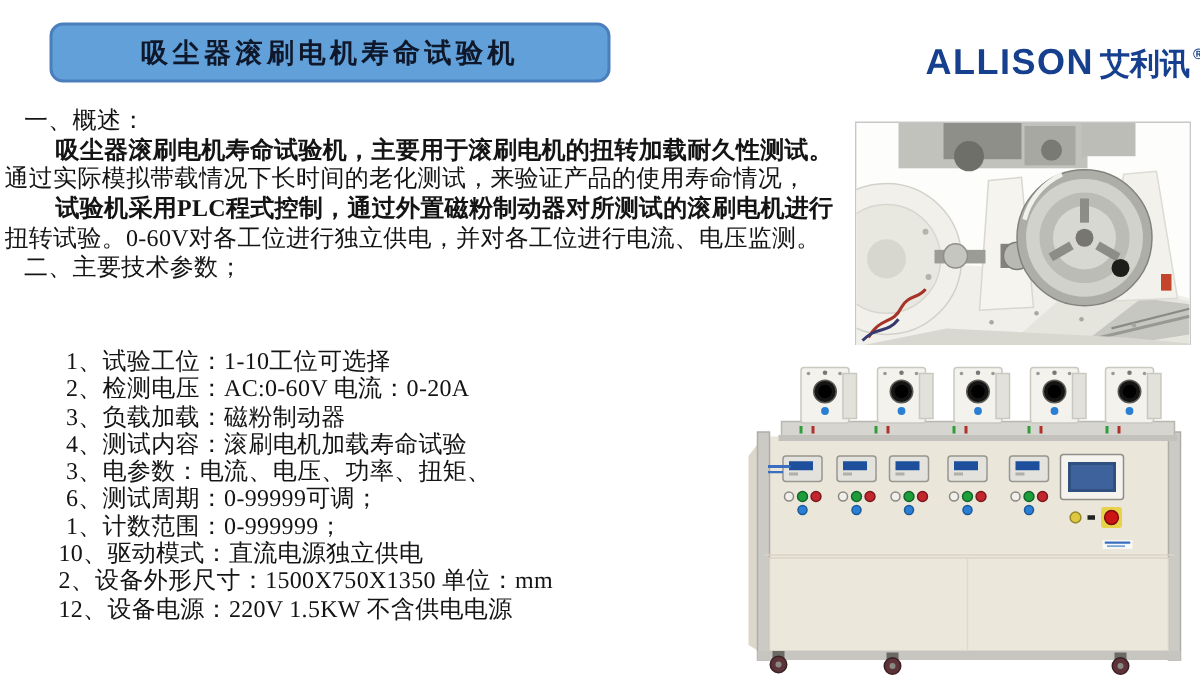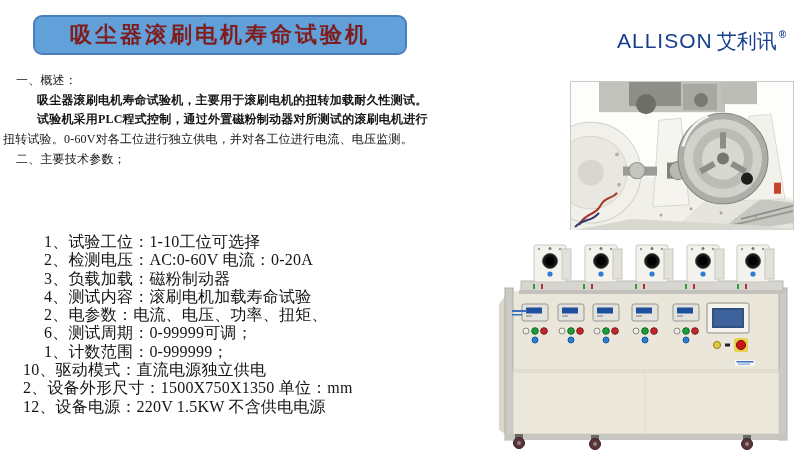--- a/index.html
+++ b/index.html
@@ -7,44 +7,44 @@
     position:relative; width:800px; height:450px; background:#ffffff;
     overflow:hidden; font-family:"Liberation Serif","DejaVu Serif",serif;
     color:#141414;
   }
   .banner {
     position:absolute; left:33px; top:15px; width:374px; height:40px;
     background:#61a0d8; border:2px solid #4a7ebc; border-radius:9px;
     box-sizing:border-box; display:flex; align-items:center; justify-content:center;
   }
   .banner-text {
-    font-size:22px; font-weight:bold; letter-spacing:3px; color:#7f1d1d;
+    font-size:18px; font-weight:bold; letter-spacing:3px; color:#0f172a;
     white-space:nowrap;
   }
   .logo {
     position:absolute; left:617px; top:28px; white-space:nowrap;
     color:#16408e; font-family:"Liberation Sans","DejaVu Sans",sans-serif;
   }
-  .logo-latin { font-size:21px; font-weight:normal; letter-spacing:1px; }
-  .logo-cjk   { font-size:20px; font-weight:normal; margin-left:4px; }
+  .logo-latin { font-size:24px; font-weight:bold; letter-spacing:1px; }
+  .logo-cjk   { font-size:20px; font-weight:bold; margin-left:4px; }
   .logo-reg   { font-size:10px; font-weight:bold; vertical-align:10px; margin-left:2px; }
   #overview-lines { position:absolute; left:0; top:71px; width:566px; }
   .tline {
-    height:19.7px; line-height:19.7px; font-size:12px; letter-spacing:0.2px;
+    height:19.7px; line-height:19.7px; font-size:16px; letter-spacing:0.2px;
     white-space:nowrap;
   }
   .tline.head  { padding-left:16px; }
   .tline.first { padding-left:37px;font-weight:bold; }
   .tline.wrap  { padding-left:3px; }
   #spec-list { position:absolute; left:0; top:233px; width:520px; }
   .sline {
     height:18.3px; line-height:18.3px; font-size:16px; letter-spacing:0.2px;
     padding-left:44px; white-space:nowrap;
   }
-  .sline.two { padding-left:23px; }
+  .sline.two { padding-left:39px; }
   .photo-top {
     position:absolute; left:570px; top:81px; width:222px; height:149px;
     margin:0; border:1px solid #c8c8c8; background:#fff; box-sizing:content-box;
   }
   .photo-bottom {
     position:absolute; left:495px; top:230px; width:300px; height:220px;
     margin:0; background:#fff;
   }
   figure svg { display:block; width:100%; height:100%; }
 </style>
@@ -57,31 +57,32 @@
     <span class="banner-text">吸尘器滚刷电机寿命试验机</span>
   </div>
 
   <div class="logo">
     <span class="logo-latin">ALLISON</span><span class="logo-cjk">艾利讯</span><span class="logo-reg">®</span>
   </div>
 
   <div id="overview-lines">
       <div class="tline head">一、概述：</div>
       <div class="tline first">吸尘器滚刷电机寿命试验机，主要用于滚刷电机的扭转加载耐久性测试。</div>
+      <div class="tline wrap">通过实际模拟带载情况下长时间的老化测试，来验证产品的使用寿命情况，</div>
       <div class="tline first">试验机采用PLC程式控制，通过外置磁粉制动器对所测试的滚刷电机进行</div>
       <div class="tline wrap">扭转试验。0-60V对各工位进行独立供电，并对各工位进行电流、电压监测。</div>
       <div class="tline head">二、主要技术参数；</div>
     </div>
 
   <div id="spec-list">
       <div class="sline">1、试验工位：1-10工位可选择</div>
       <div class="sline">2、检测电压：AC:0-60V   电流：0-20A</div>
       <div class="sline">3、负载加载：磁粉制动器</div>
       <div class="sline">4、测试内容：滚刷电机加载寿命试验</div>
-      <div class="sline">2、电参数：电流、电压、功率、扭矩、</div>
+      <div class="sline">3、电参数：电流、电压、功率、扭矩、</div>
       <div class="sline">6、测试周期：0-99999可调；</div>
       <div class="sline">1、计数范围：0-999999；</div>
       <div class="sline two">10、驱动模式：直流电源独立供电</div>
       <div class="sline two">2、设备外形尺寸：1500X750X1350 单位：mm</div>
       <div class="sline two">12、设备电源：220V    1.5KW   不含供电电源</div>
     </div>
 
   <figure class="photo-top">
     <svg viewBox="0 0 222 148" preserveAspectRatio="none">
       <rect width="222" height="148" fill="#fdfdfc"></rect>

